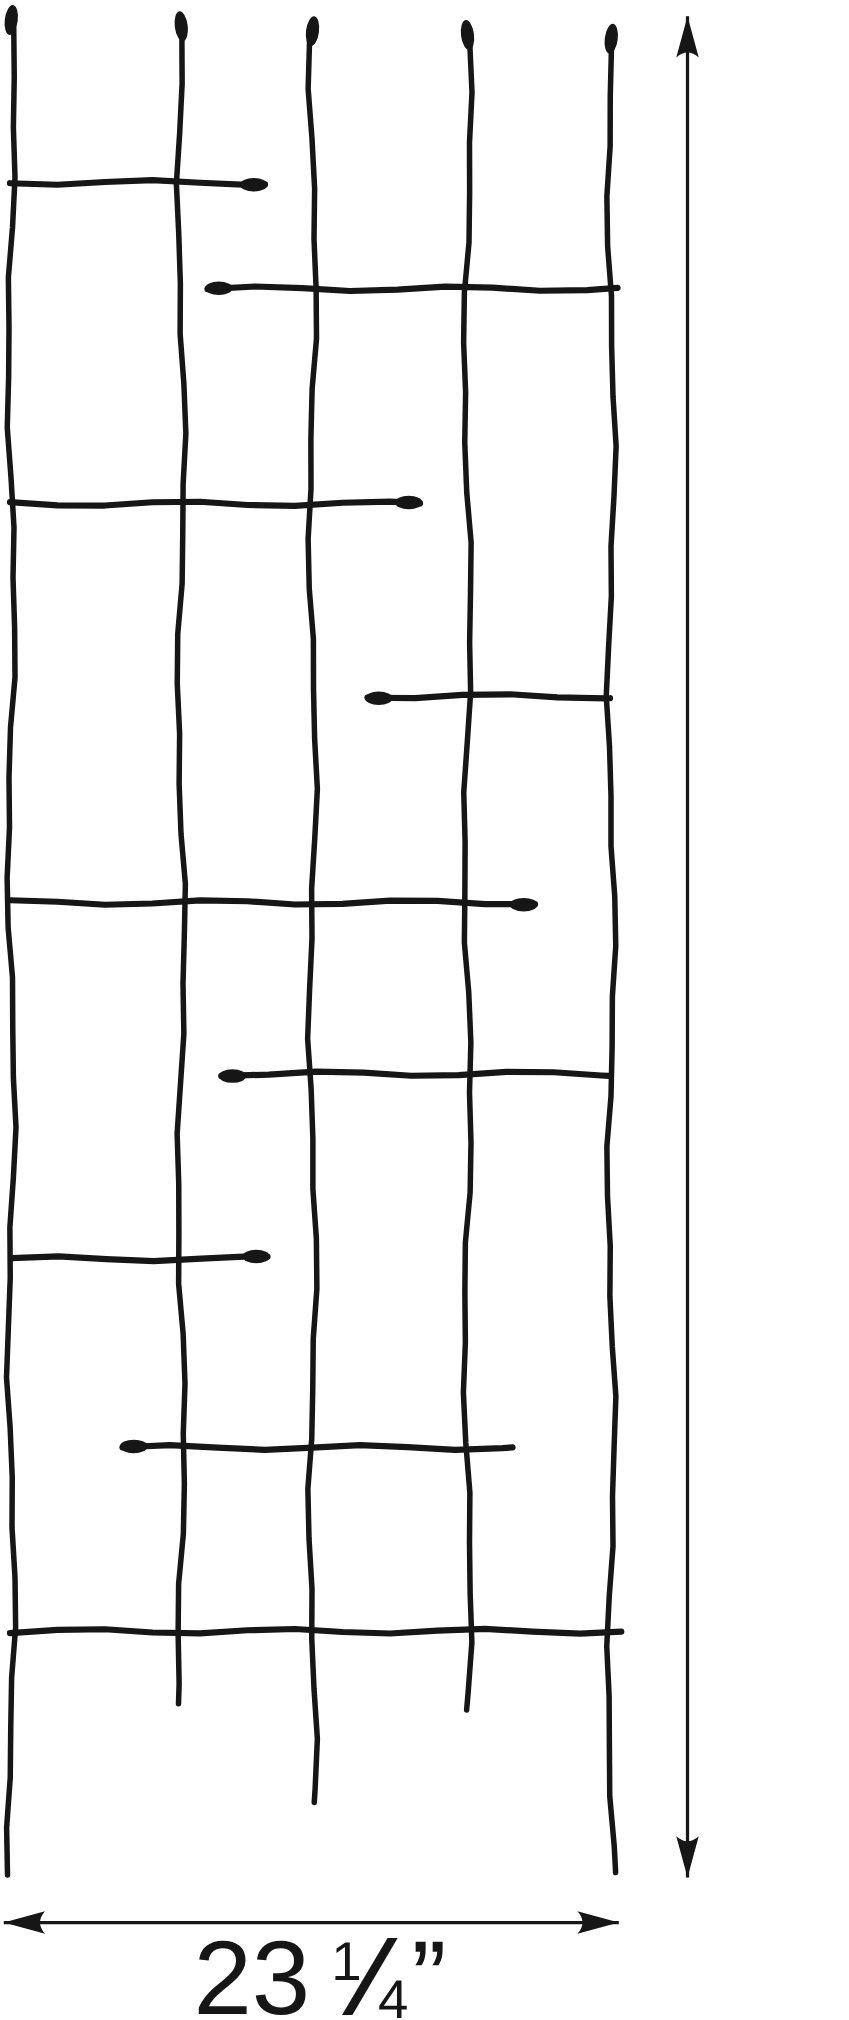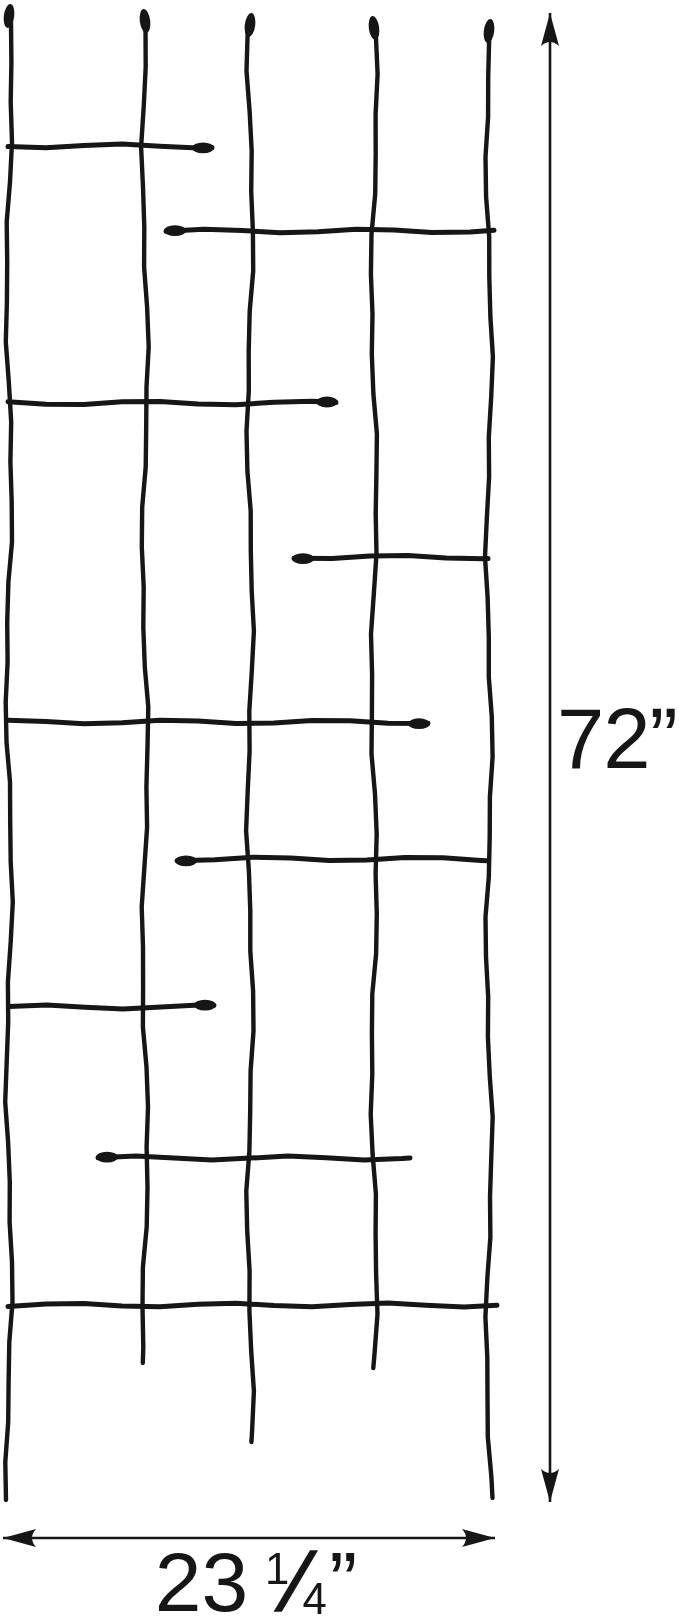--- a/index.html
+++ b/index.html
@@ -60,18 +60,17 @@
       <ellipse cx="107" cy="1157.107736910465" rx="11" ry="5.4" fill="#161616"></ellipse>
       <path d="M 8 1306.5 L 46 1303.9 L 84 1303.4 L 122 1306.0 L 160 1306.7 L 198 1304.2 L 236 1303.2 L 274 1305.6 L 312 1306.8 L 350 1304.5 L 388 1303.1 L 426 1305.3 L 464 1306.9 L 497 1305.3" fill="none" stroke="#161616" stroke-width="5" stroke-linecap="round" stroke-linejoin="round"></path>
       <path d="M 550 13 L 550 1502" stroke="#161616" stroke-width="2.6" fill="none"></path>
       <path d="M 550 13 L 541 46 Q 550 38 559 46 Z" fill="#161616"></path>
       <path d="M 550 1502 L 541 1469 Q 550 1477 559 1469 Z" fill="#161616"></path>
       <path d="M 3 1538 L 495 1538" stroke="#161616" stroke-width="2.6" fill="none"></path>
       <path d="M 3 1538 L 36 1529 Q 28 1538 36 1547 Z" fill="#161616"></path>
       <path d="M 495 1538 L 462 1529 Q 470 1538 462 1547 Z" fill="#161616"></path>
     </svg>
 
-  <div class="height-label">72”</div>
 
   <div class="width-label">
     <span>23</span><span class="frac"><span class="num">1</span><span class="slash">/</span><span class="den">4</span></span><span class="unit">”</span>
   </div>
 </div>
 
 </body></html>

